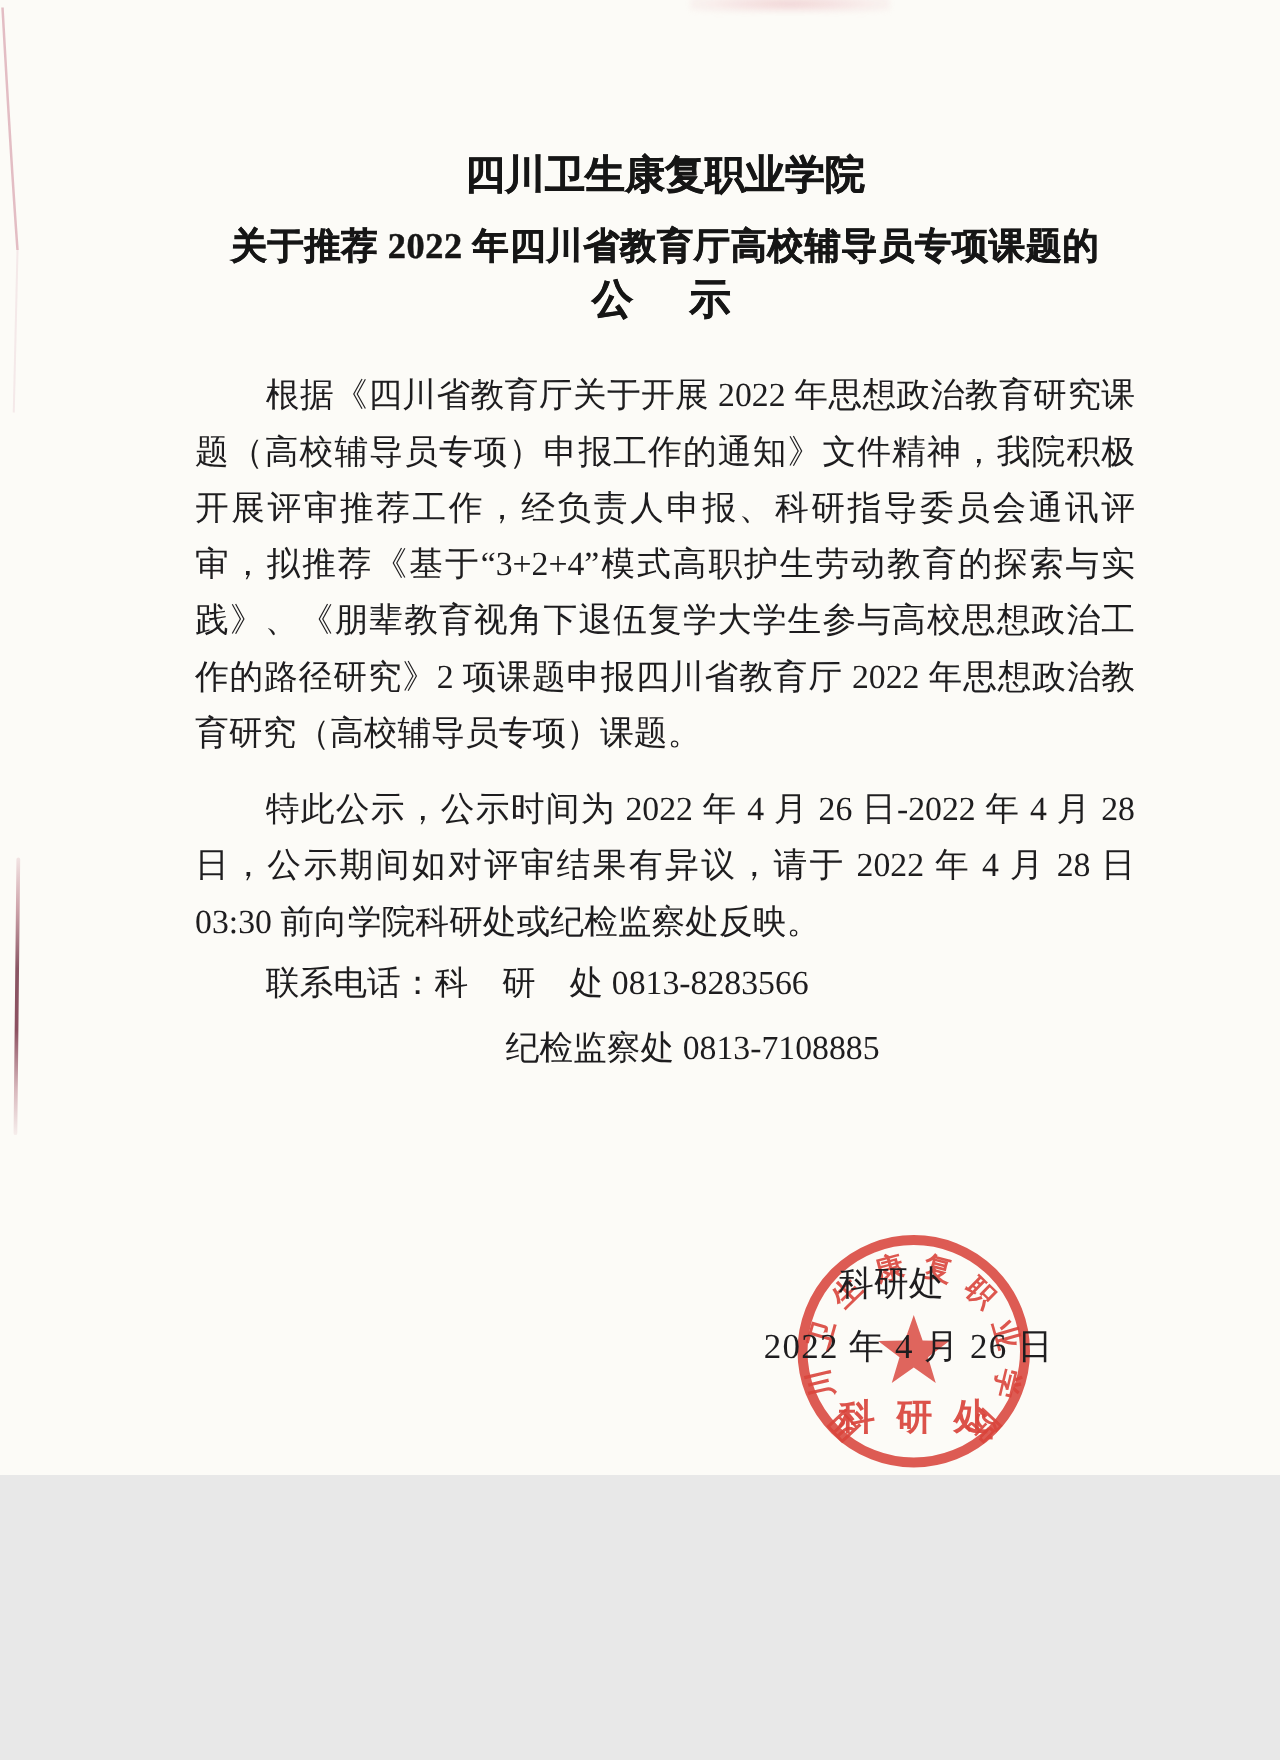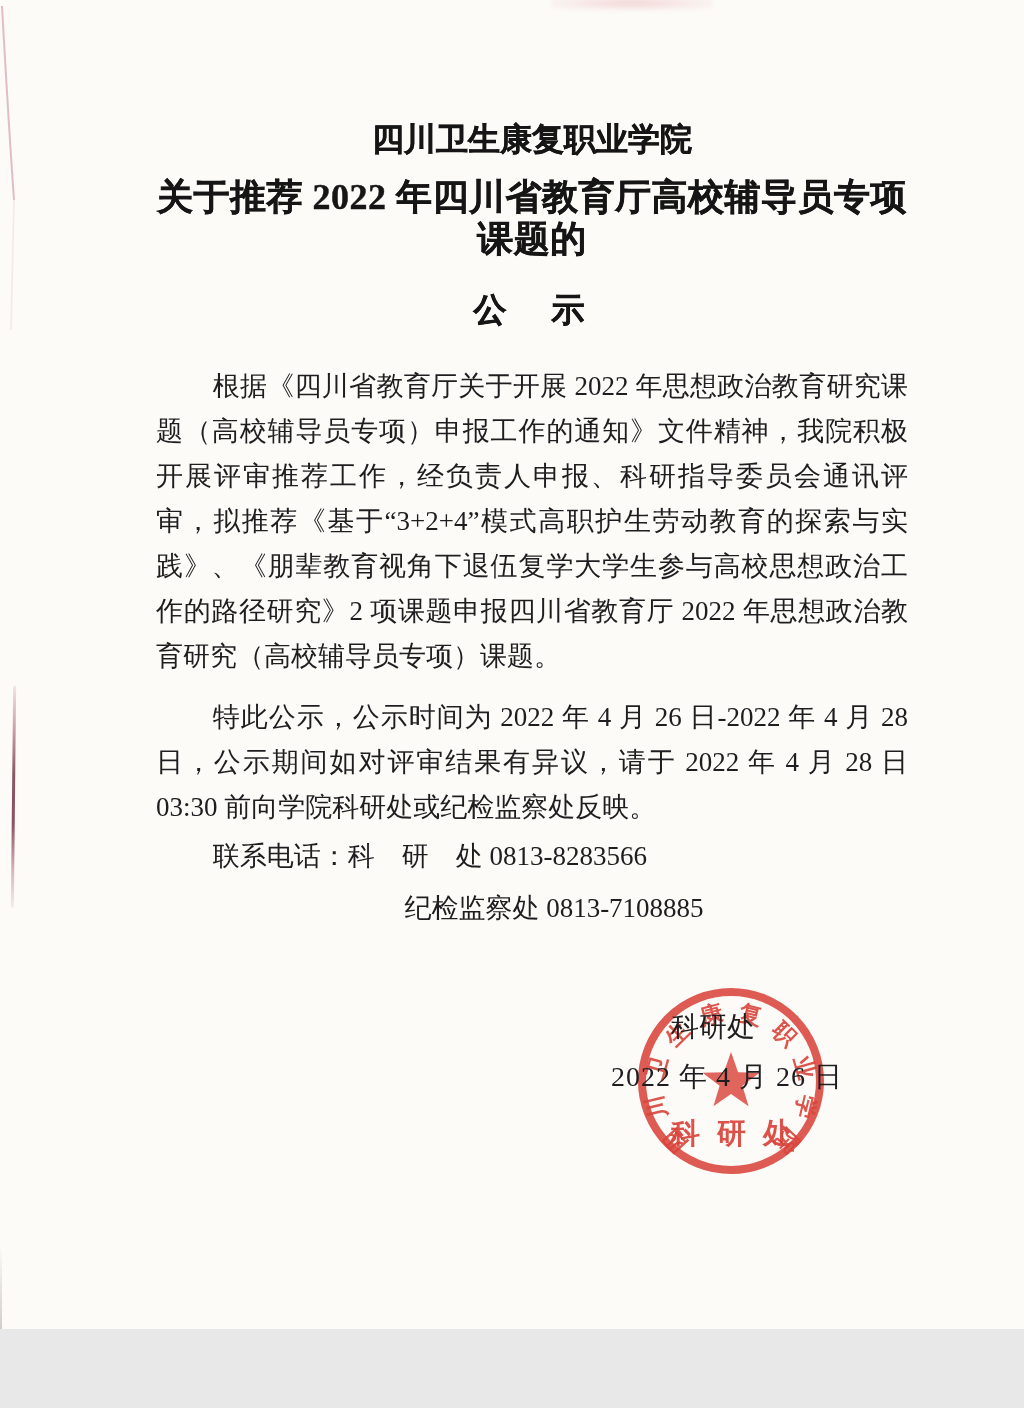--- a/index.html
+++ b/index.html
@@ -8,42 +8,42 @@
     --seal-color:#d6352c;
   }
   html,body{margin:0;padding:0;}
   body{
     background:#e8e8e8;
     font-family:"Liberation Serif","DejaVu Serif",serif;
   }
   .page{
     position:relative;
     width:1024px;
-    height:1329px;
+    height:1180px;
     margin:0 auto;
     background:var(--page-bg);
     overflow:hidden;
     color:var(--ink);
   }
   
   .doc{
     position:absolute;
     left:156px;
     top:118px;
     width:752px;
   }
   .title{
     text-align:center;
     font-weight:bold;
     margin:0;
     color:#161616;
     -webkit-text-stroke:0.4px #161616;
   }
   .t1{font-size:32px;line-height:42px;margin-bottom:16px;}
-  .t2{font-size:36px;line-height:42px;margin-bottom:29px;letter-spacing:0.5px;}
+  .t2{font-size:29px;line-height:42px;margin-bottom:1px;letter-spacing:0.5px;}
   .t3{font-size:33px;line-height:42px;letter-spacing:6px;}
   p.body{
     font-size:27px;
     line-height:45px;
     text-align:justify;
     text-indent:2.1em;
     margin:0;
   }
   p.p1{margin-top:33px;}
   p.p2{margin-top:16px;}

